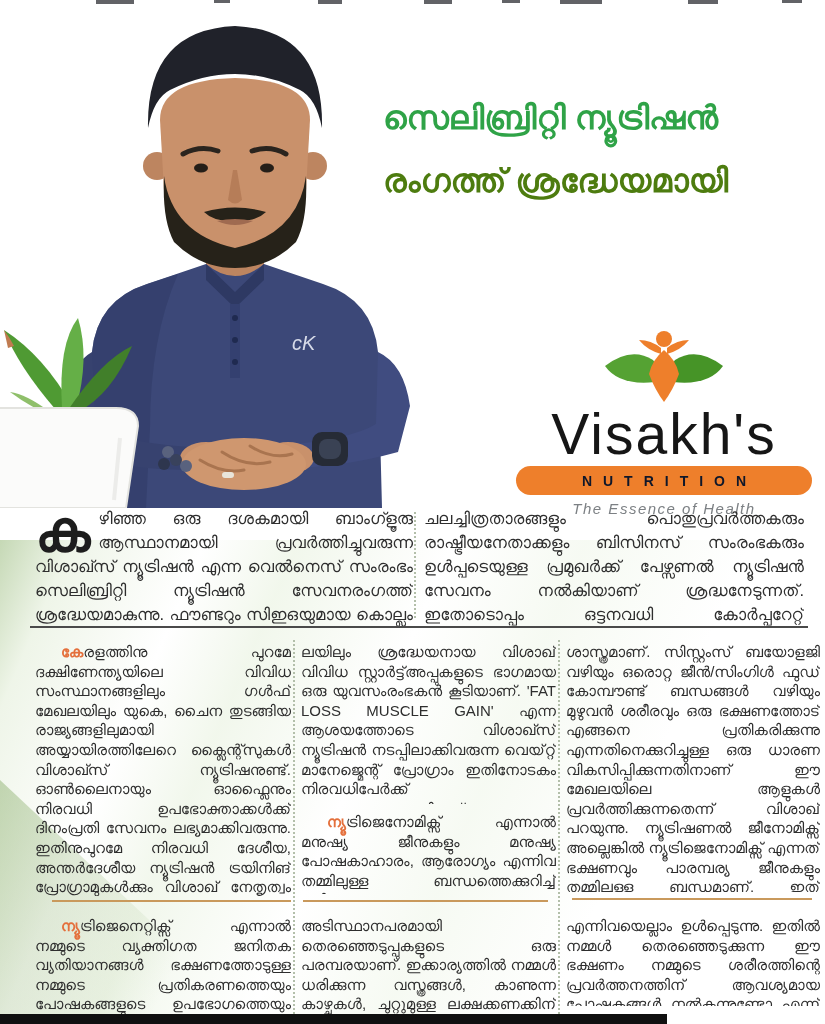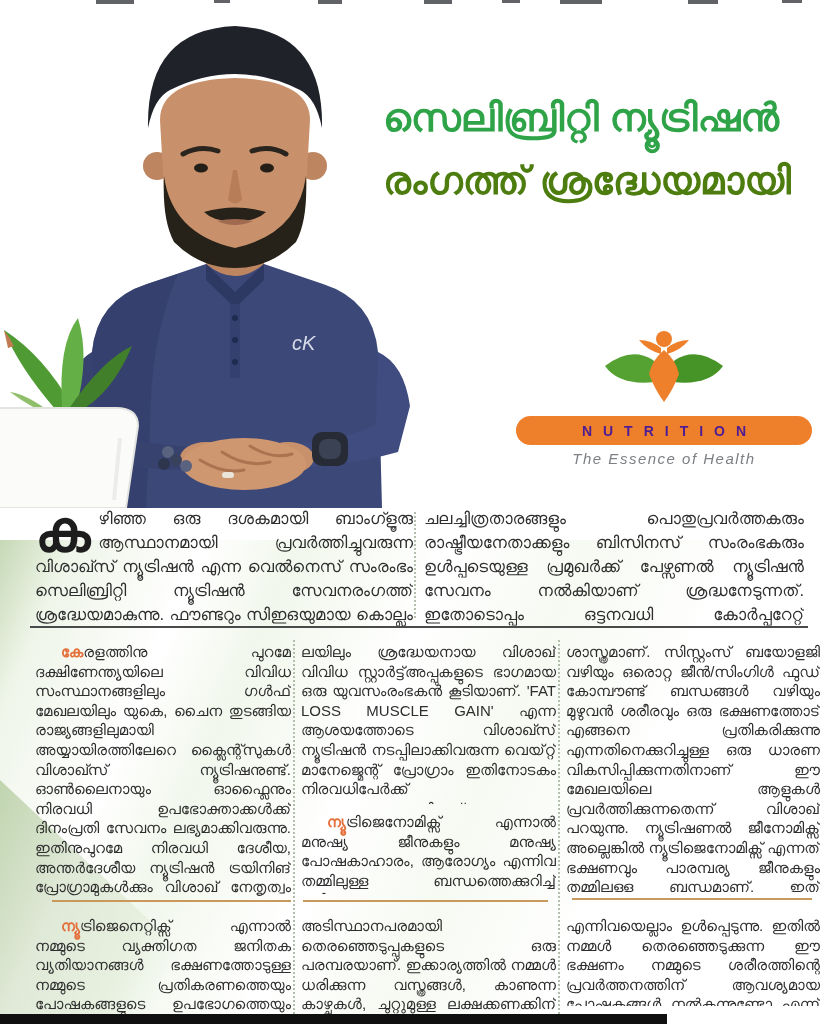--- a/index.html
+++ b/index.html
@@ -24,34 +24,34 @@
         rgba(255,255,255,0) 73%);
   }
   .bg-wedge{
     position:absolute;left:0;top:780px;width:260px;height:244px;
     background:linear-gradient(115deg,rgba(132,170,100,.45),rgba(255,255,255,0) 70%);
     clip-path:polygon(0 0,100% 100%,0 100%);
   }
   
   .headline{position:absolute;left:383px;top:86px;width:440px;}
   .headline .hl{
-    font-weight:800;font-size:39px;line-height:63px;letter-spacing:0;
+    font-weight:800;font-size:33px;line-height:63px;letter-spacing:0;
     white-space:nowrap;
   }
   
   .logo{position:absolute;left:505px;top:330px;width:318px;text-align:center;}
   .logo-mark{height:78px;}
   .logo-brand{
     font-size:57px;line-height:56px;font-weight:300;color:#161616;
     letter-spacing:2px;margin-top:-6px;
   }
   .logo-band{
     margin:4px auto 0;width:296px;height:29px;border-radius:15px;
     display:flex;align-items:center;justify-content:center;
-    color:#4c1d95;font-weight:700;font-size:14px;letter-spacing:11px;
+    color:#0f172a;font-weight:700;font-size:14px;letter-spacing:11px;
     text-indent:11px;
   }
   .logo-tagline{
     margin-top:5px;font-style:italic;color:#7c8084;font-size:15px;
     letter-spacing:1.5px;font-weight:400;
   }
   
   .tb{position:absolute;overflow:hidden;}
   .ml{margin:0;text-align:justify;color:#2e2e2e;}
   .intro-text{font-size:16.5px;line-height:24px;font-weight:500;}
@@ -164,20 +164,21 @@
     <svg class="logo-mark" width="150" height="78" viewBox="0 0 150 78">
       <path d="M66 52 Q30 56 16 36 Q42 16 64 30 Q72 38 68 50 Z" fill="#55a233"></path>
       <path d="M84 52 Q120 56 134 36 Q108 16 86 30 Q78 38 82 50 Z" fill="#469427"></path>
       <g>
         <circle cx="75" cy="9" r="8" fill="#ee7f2b"></circle>
         <path d="M75 20 Q63 30 60 44 Q66 60 75 72 Q84 60 90 44 Q87 30 75 20 Z" fill="#ee7f2b"></path>
         <path d="M72 24 Q58 20 50 10 Q62 10 72 18 Z" fill="#ee7f2b"></path>
         <path d="M78 24 Q92 20 100 10 Q88 10 78 18 Z" fill="#ee7f2b"></path>
       </g>
     </svg>
+    <div class="logo-brand">Visakh's</div>
     <div class="logo-band" style="background:#ee7f2b">NUTRITION</div>
     <div class="logo-tagline">The Essence of Health</div>
   </div>
 
   <div class="tb" style="left:35px;top:506px;width:378px;height:120px;">
     <p class="ml intro-text">
       <span class="dropcap">ക</span><span>ഴിഞ്ഞ ഒരു ദശകമായി ബാംഗ്ളൂരു ആസ്ഥാനമായി പ്രവർത്തിച്ചുവരുന്ന വിശാഖ്സ് ന്യൂട്രിഷൻ എന്ന വെൽനെസ് സംരംഭം സെലിബ്രിറ്റി ന്യൂട്രിഷൻ സേവനരംഗത്ത് ശ്രദ്ധേയമാകുന്നു. ഫൗണ്ടറും സിഇഒയുമായ കൊല്ലം സ്വദേശി വിശാഖിന്റെ നേതൃത്വത്തിൽ പ്രവർത്തിക്കുന്ന ഈ സംരംഭം</span>
     </p>
   </div>
   <div class="vdot" style="left:414px;top:512px;height:106px;"></div>

